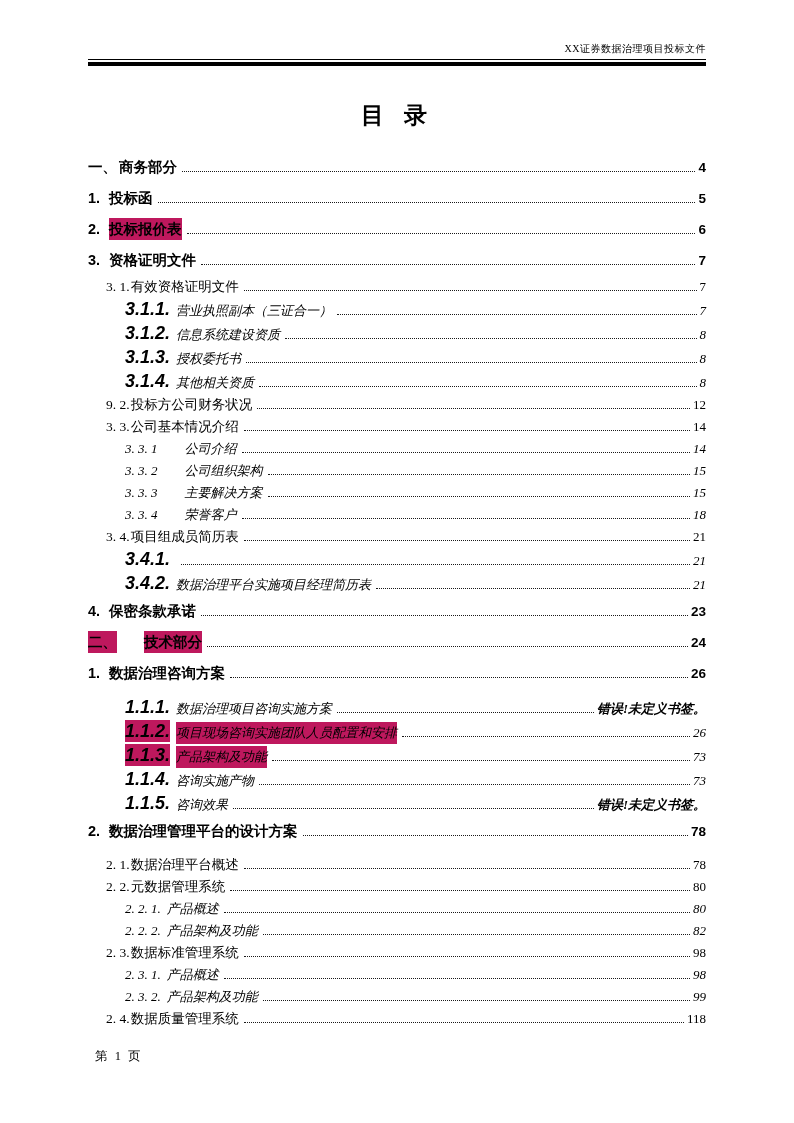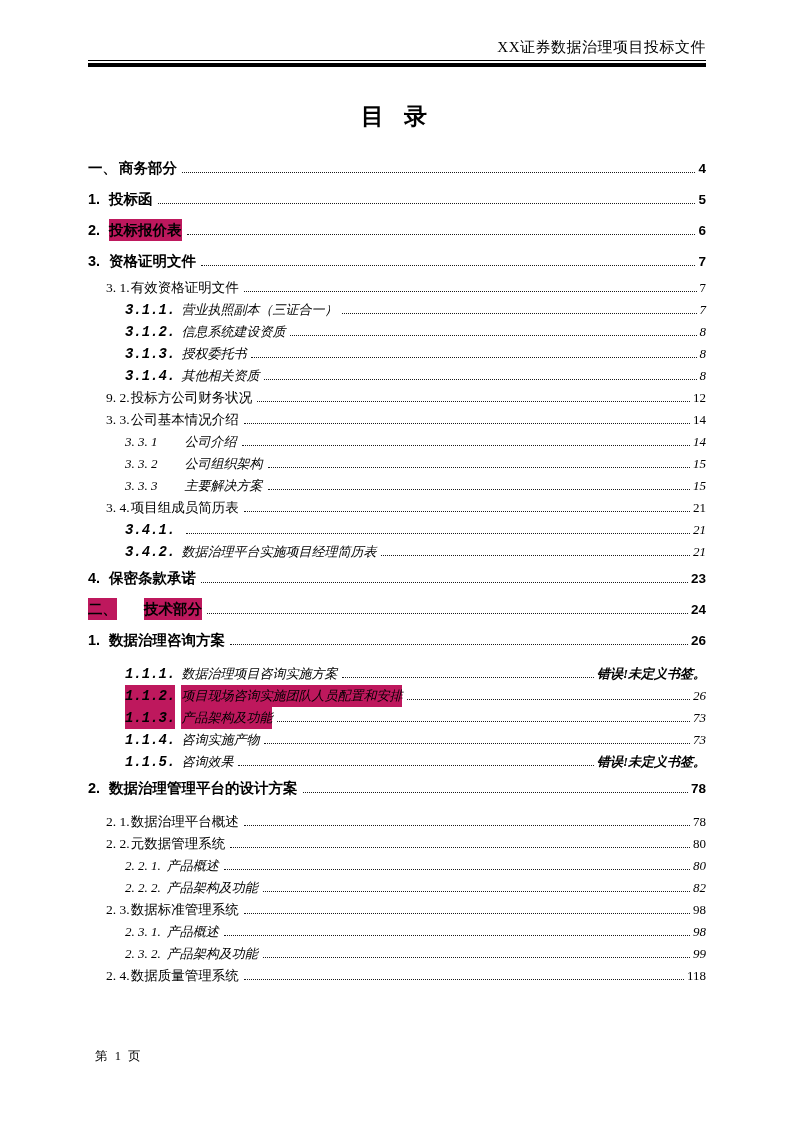--- a/index.html
+++ b/index.html
@@ -2,40 +2,40 @@
 <html><head>
 <meta charset="utf-8">
 <style>
   html,body{margin:0;padding:0;background:#888;}
   .page{
     width:794px;height:1123px;background:#ffffff;position:relative;
     margin:0 auto;box-sizing:border-box;padding:0 88px;overflow:hidden;
     font-family:"Liberation Serif","DejaVu Serif",serif;color:#000;
   }
   .header{padding-top:38px;text-align:right;}
-  .header-text{font-size:15px;letter-spacing:.5px;font-family:"Liberation Serif","DejaVu Serif",serif;text-align:center;}
+  .header-text{font-size:10px;letter-spacing:.5px;font-family:"Liberation Serif","DejaVu Serif",serif;text-align:center;}
   .header-rule{margin-top:3px;height:2px;border-top:1.5px solid #000;border-bottom:4.5px solid #000;}
   .doc-title{margin-top:34px;text-align:center;font-size:23px;font-weight:bold;letter-spacing:6px;line-height:30px;font-family:"DejaVu Serif","Liberation Serif",serif;}
   .toc-list{margin-top:22px;}
   .toc-row{display:flex;align-items:baseline;white-space:nowrap;}
   .toc-row .leader{flex:1 1 auto;min-width:10px;border-bottom:1.7px dotted #1a1a1a;margin:0 3px 3px 5px;}
   .toc-row .pg{flex:0 0 auto;}
   
   .part,.h1{font-family:"Liberation Sans","DejaVu Sans",sans-serif;font-weight:bold;font-size:14.5px;line-height:22px;padding:4px 0;}
   .part .num{margin-right:2px;}
   .part.gap .num{margin-right:27px;}
   .h1 .num{margin-right:9px;font-family:"Liberation Sans","DejaVu Sans",sans-serif;}
   .part .pg,.h1 .pg{font-family:"Liberation Sans","DejaVu Sans",sans-serif;font-weight:bold;font-size:13.5px;}
   
   .h2{font-size:13.5px;line-height:22px;padding-left:18px;font-weight:normal;}
   .h2 .num{margin-right:1px;}
   .h2 .pg{font-size:13px;}
   
   .h3{font-size:13px;line-height:22px;padding-left:37px;font-style:italic;}
-  .h3 .num{margin-right:6px;font-family:Liberation Mono, monospace;font-weight:600;font-style:italic;font-size:14px;}
+  .h3 .num{margin-right:6px;font-family:Liberation Sans, sans-serif;font-weight:600;font-style:italic;font-size:18px;}
   .h3.serifnum .num{font-family:"Liberation Serif","DejaVu Serif",serif;font-weight:normal;font-size:13px;}
   .h3.wide .num{margin-right:27px;}
   .h3 .pg{font-style:italic;font-size:13px;}
   .h3 .pg.err{font-weight:bold;font-size:13px;}
   .space-after{margin-bottom:7px;}
   .hl{background:#be185d;}
   .footer{position:absolute;left:95px;top:1048px;font-size:12.5px;letter-spacing:2px;}
 </style>
 </head>
 <body>
@@ -126,20 +126,26 @@
         <span class="title">公司组织架构</span>
         <span class="leader"></span>
         <span class="pg">15</span>
       </div>
       <div class="toc-row h3 wide serifnum">
         <span class="num">3. 3. 3</span>
         <span class="title">主要解决方案</span>
         <span class="leader"></span>
         <span class="pg">15</span>
       </div>
+      <div class="toc-row h3 wide serifnum">
+        <span class="num">3. 3. 4</span>
+        <span class="title">荣誉客户</span>
+        <span class="leader"></span>
+        <span class="pg">18</span>
+      </div>
       <div class="toc-row h2">
         <span class="num">3. 4.</span>
         <span class="title">项目组成员简历表</span>
         <span class="leader"></span>
         <span class="pg">21</span>
       </div>
       <div class="toc-row h3">
         <span class="num">3.4.1.</span>
         <span class="leader"></span>
         <span class="pg">21</span>

